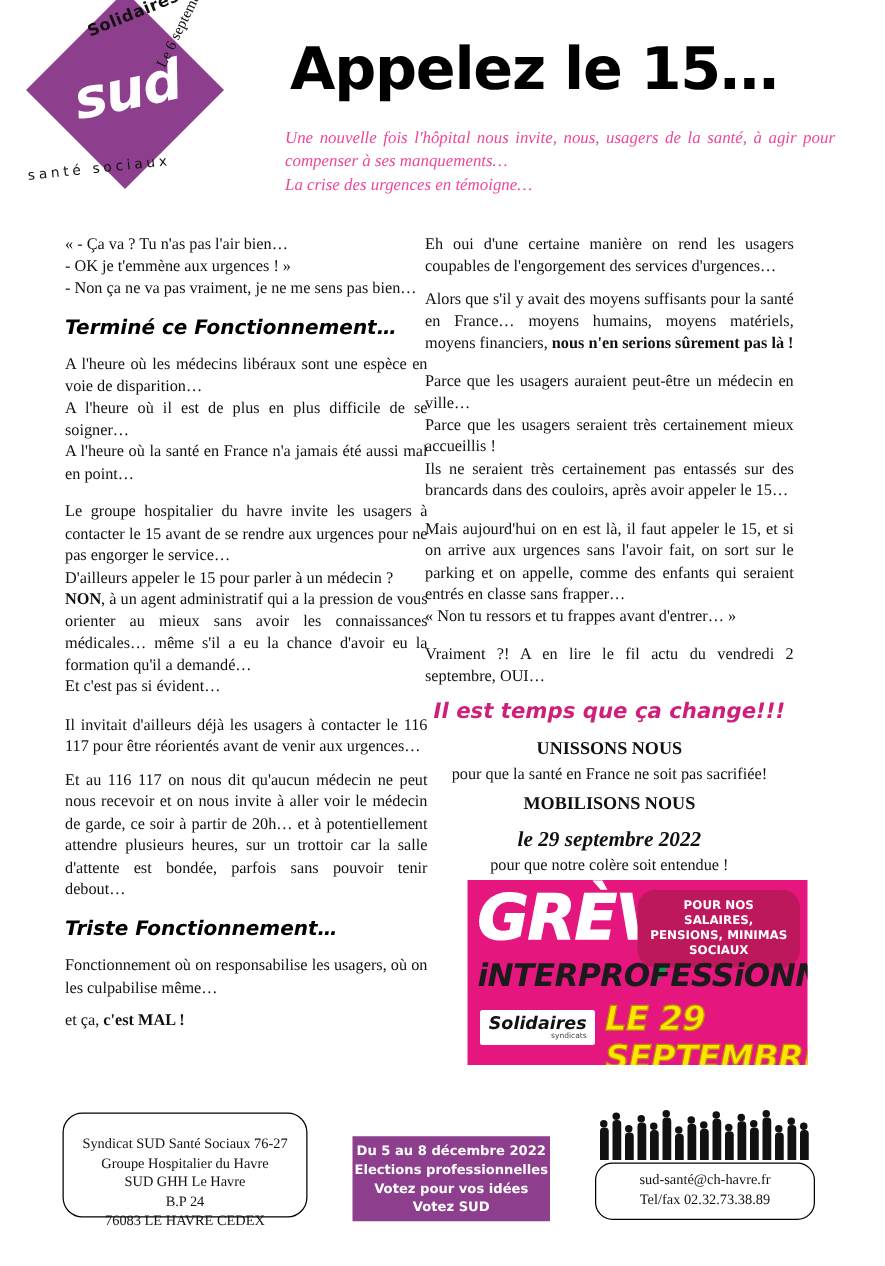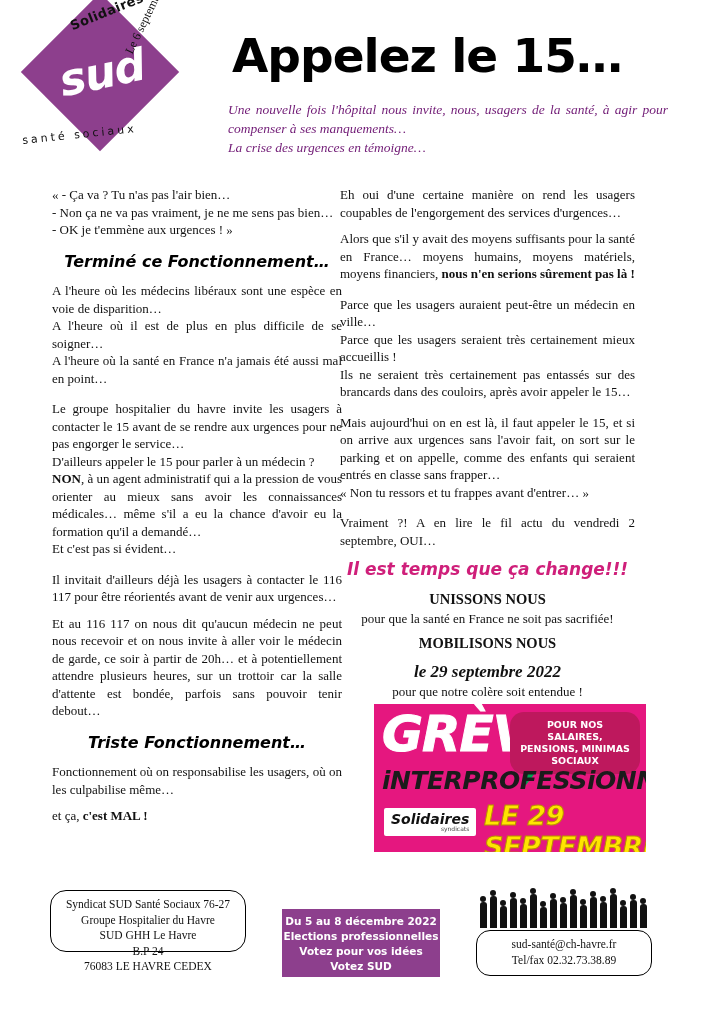--- a/index.html
+++ b/index.html
@@ -96,21 +96,21 @@
   }
   .subtitle {
     position: absolute;
     left: 228px;
     top: 100px;
     width: 440px;
     font-family: "Liberation Serif", serif;
     font-style: italic;
     font-size: 13.5px;
     line-height: 19px;
-    color: #701a75;
+    color: #ec4899;
     text-align: justify;
   }
   .subtitle .line2 { display: block; text-align: left; }
 
   
   .cols {
     position: absolute;
     top: 186px;
     left: 0;
     width: 708px;
@@ -127,21 +127,21 @@
 
   .col p { margin: 0 0 0 0; }
   .gap { height: 13px; }
   .gap-sm { height: 9px; }
 
   h2.section {
     font-family: "DejaVu Sans", sans-serif;
     font-weight: bold;
     font-style: italic;
     font-size: 16px;
-    text-align: center;
+    text-align: left;
     margin: 14px 0 12px 0;
     color: #000;
   }
 
   b, .b { font-weight: bold; }
 
   
   .change-title {
     font-family: "DejaVu Sans", sans-serif;
     font-weight: bold;
@@ -274,27 +274,27 @@
     text-align: right;
     margin-top: -2px;
   }
 
   
   .footer-left {
     position: absolute;
     left: 50px;
     top: 890px;
     width: 196px;
-    height: 62px;
+    height: 84px;
     border: 1.5px solid #000;
     border-radius: 16px;
     text-align: center;
     font-size: 11.5px;
     line-height: 15.5px;
-    padding-top: 6px;
+    padding-top: 17px;
   }
   .footer-mid {
     position: absolute;
     left: 282px;
     top: 909px;
     width: 158px;
     height: 68px;
     background: #8d3f8d;
     color: #ffffff;
     font-family: "DejaVu Sans", sans-serif;
@@ -357,22 +357,22 @@
   <div class="subtitle">
     <span>Une nouvelle fois l'hôpital nous invite, nous, usagers de la santé, à agir pour compenser à ses manquements…</span>
     <span class="line2">La crise des urgences en témoigne…</span>
   </div>
 </div>
 
 <div class="cols">
 
   <div class="col col-left">
     <p>« - Ça va ? Tu n'as pas l'air bien…</p>
+    <p>- OK je t'emmène aux urgences ! »</p>
     <p>- Non ça ne va pas vraiment, je ne me sens pas bien…</p>
-    <p>- OK je t'emmène aux urgences ! »</p>
 
     <h2 class="section">Terminé ce Fonctionnement…</h2>
 
     <p>A l'heure où les médecins libéraux sont une espèce en voie de disparition…</p>
     <p>A l'heure où il est de plus en plus difficile de se soigner…</p>
     <p>A l'heure où la santé en France n'a jamais été aussi mal en point…</p>
 
     <div class="gap"></div>
 
     <p>Le groupe hospitalier du havre invite les usagers à contacter le 15 avant de se rendre aux urgences pour ne pas engorger le service…</p>

